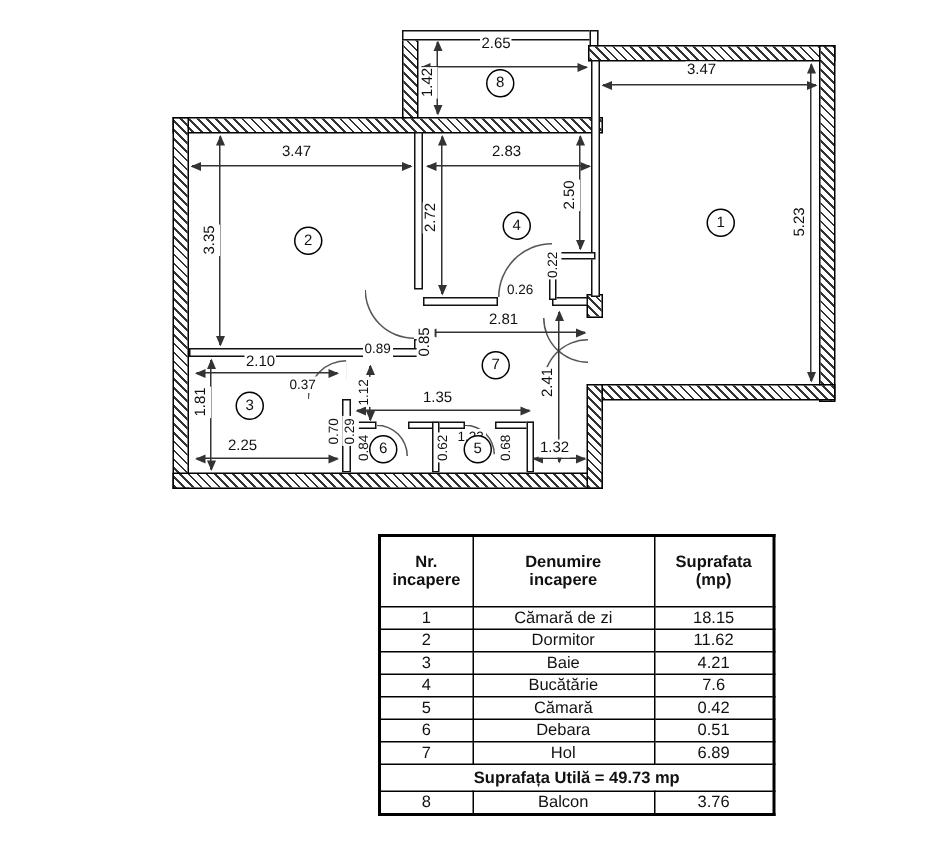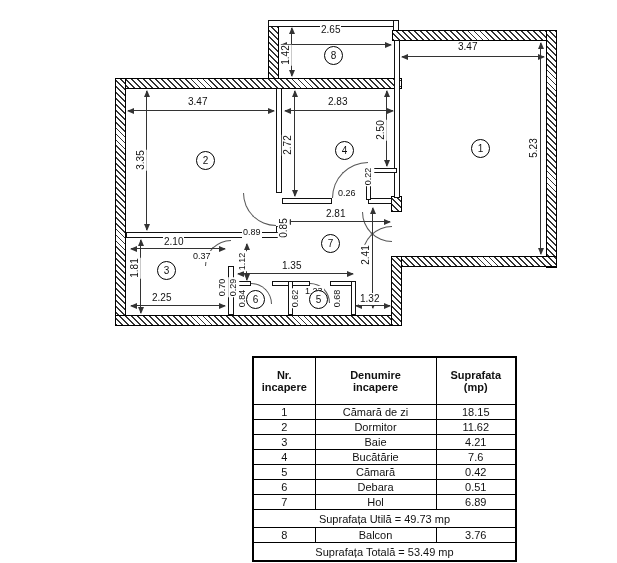--- a/index.html
+++ b/index.html
@@ -28,21 +28,21 @@
     border-left:3px solid transparent; border-right:3px solid transparent; border-bottom:7px solid #333; }
   .dl-v::after { content:""; position:absolute; bottom:-1px; left:-3.5px;
     border-left:3px solid transparent; border-right:3px solid transparent; border-top:7px solid #333; }
   
   #areas { position:absolute; left:228px; top:356px; width:263px;
            border-collapse:collapse; table-layout:fixed; font-size:11px;margin-left:24px; }
   #areas, #areas th, #areas td { border:1px solid #000; }
   #areas { border-width:2px; }
   #areas th { font-weight:bold; height:46px; white-space:pre-line; text-align:center; vertical-align:middle; padding:0 2px; }
   #areas td { height:14px; text-align:center; vertical-align:middle; padding:0 2px; }
-  #areas td.sum { height:17px; font-weight:normal; }
+  #areas td.sum { height:17px; font-weight:bold; }
 </style>
 </head>
 <body>
 
 <div id="plan">
 
   <div class="wh" style="left:268px;top:20px;width:11px;height:66px"></div>
   <div class="wt" style="left:268px;top:20px;width:131px;height:7px"></div>
   <div class="wt" style="left:393px;top:20px;width:6px;height:14px"></div>
   <div class="wh" style="left:392px;top:30px;width:165px;height:11px"></div>
@@ -187,17 +187,14 @@
       <td>6.89</td>
     </tr>
     <tr>
       <td class="sum" colspan="3">Suprafața Utilă = 49.73 mp</td>
     </tr>
     <tr>
       <td>8</td>
       <td>Balcon</td>
       <td>3.76</td>
     </tr>
-    <tr>
-      <td class="sum" colspan="3">Suprafața Totală = 53.49 mp</td>
-    </tr>
   </tbody>
 </table>
 
 </body></html>

